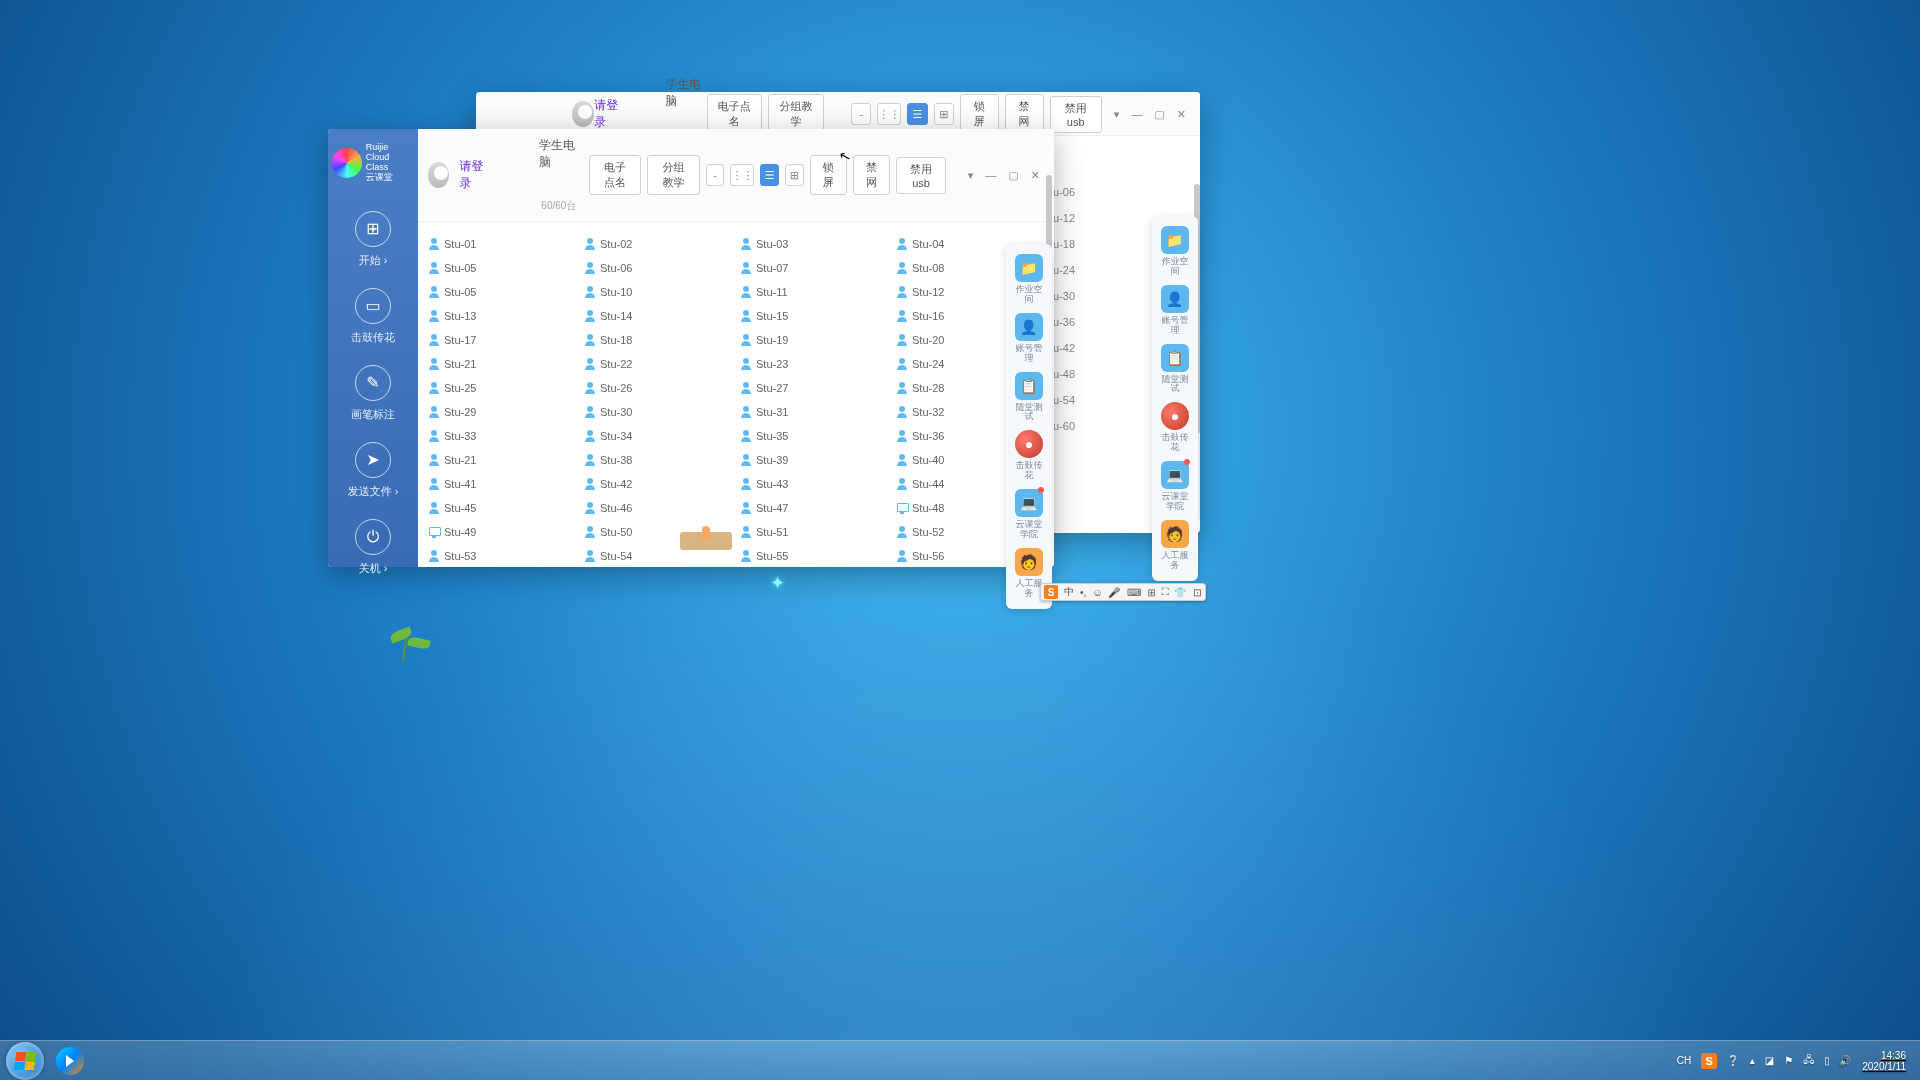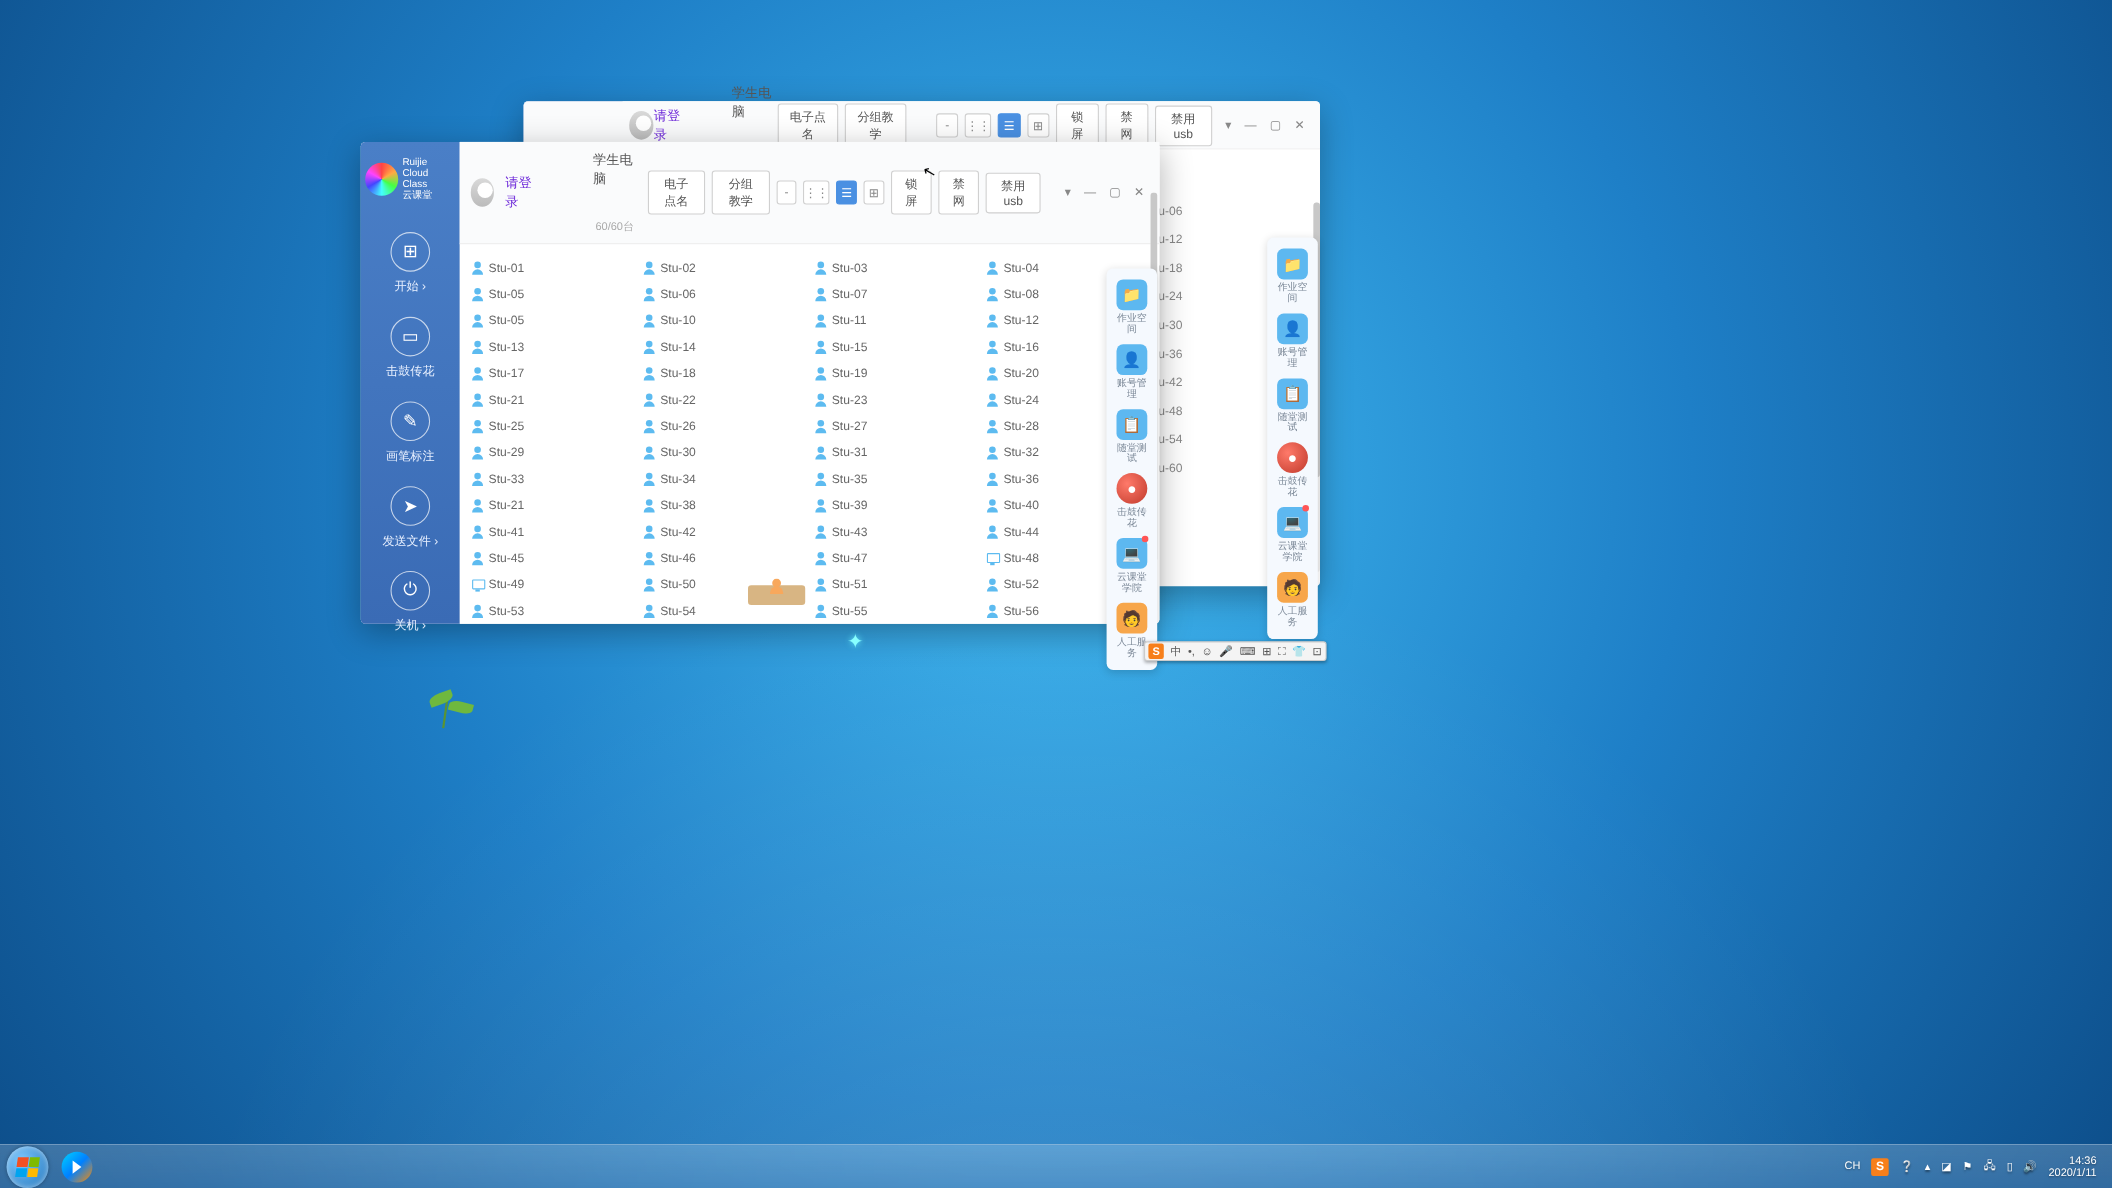--- a/index.html
+++ b/index.html
@@ -95,21 +95,21 @@
 .start-btn { width:38px; height:38px; border-radius:50%; background:radial-gradient(circle at 35% 35%, #7fc9ff, #1a6fb8); display:flex; align-items:center; justify-content:center; cursor:pointer; box-shadow:inset 0 0 6px rgba(255,255,255,0.6), 0 0 4px rgba(0,0,0,0.3);}
 .win-flag { width:20px; height:18px; display:grid; grid-template-columns:1fr 1fr; grid-template-rows:1fr 1fr; gap:1px; transform:skewX(-8deg);}
 .win-flag span:nth-child(1){background:#f25022;} .win-flag span:nth-child(2){background:#7fba00;}
 .win-flag span:nth-child(3){background:#00a4ef;} .win-flag span:nth-child(4){background:#ffb900;}
 .task-icon { width:40px; height:32px; margin-left:6px; display:flex; align-items:center; justify-content:center; cursor:pointer; border-radius:3px;}
 .tencent-play { width:28px; height:28px; background:linear-gradient(135deg,#00d4ff,#0080ff,#ff8c00); border-radius:50%; position:relative;}
 .tencent-play::after{content:"";position:absolute;left:10px;top:8px;border-left:8px solid #fff;border-top:6px solid transparent;border-bottom:6px solid transparent;}
 .tray { margin-left:auto; display:flex; align-items:center; gap:10px; padding-right:8px;}
 .tray-item { font-size:10px; color:#fff; cursor:pointer; text-shadow:0 1px 2px rgba(0,0,0,0.4);}
 .tray-s { width:16px; height:16px; background:#f77f1a; color:#fff; border-radius:2px; font-size:11px; font-weight:bold; display:flex; align-items:center; justify-content:center;}
-.clock { display:flex; flex-direction:column; align-items:flex-end; line-height:1.1;}
+.clock { display:flex; flex-direction:column; align-items:flex-end; line-height:1.1;text-decoration:underline;}
 
 
 .cursor { position:absolute; left:839px; top:148px; font-size:14px; color:#000; transform:rotate(-15deg); text-shadow:1px 1px 0 #fff;}
 
 
 .back-scroll { position:absolute; left:1194px; top:184px; width:6px; height:336px; background:#f0f0f0; border-radius:3px;}
 .back-scroll .st { position:absolute; left:0; top:0; width:6px; height:250px; background:#c8c8c8; border-radius:3px;}
 </style>
 </head>
 <body>

